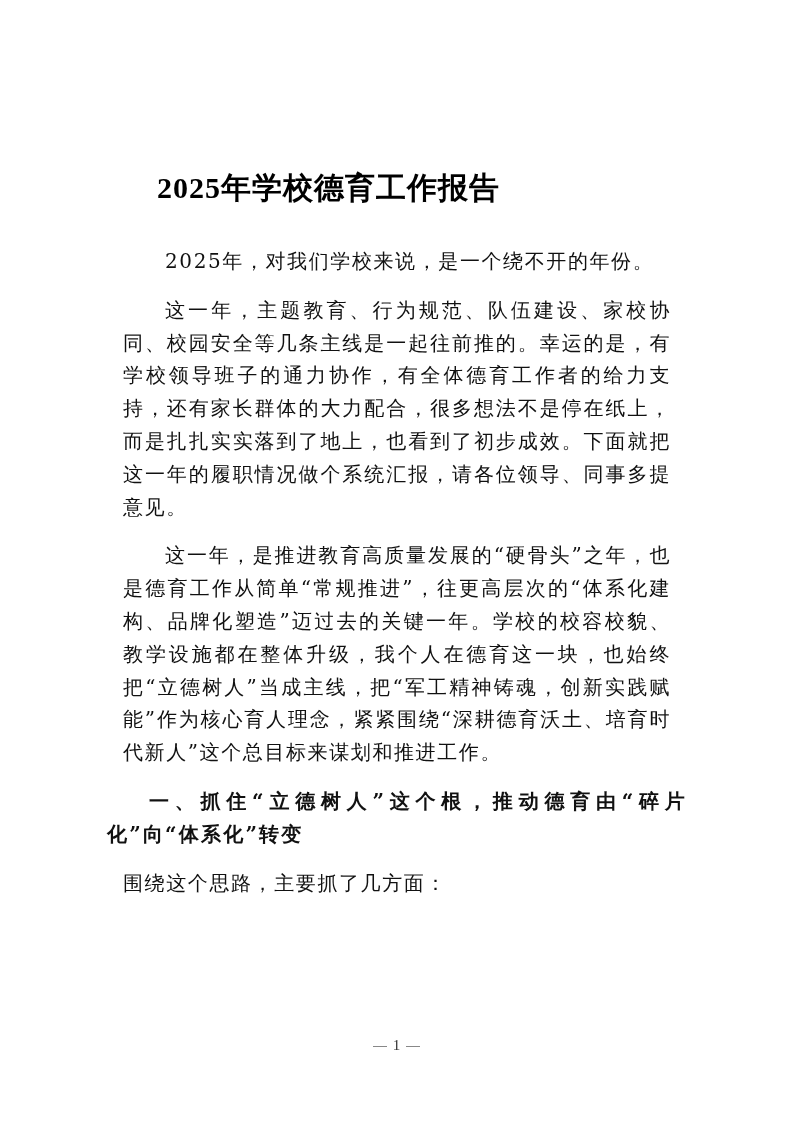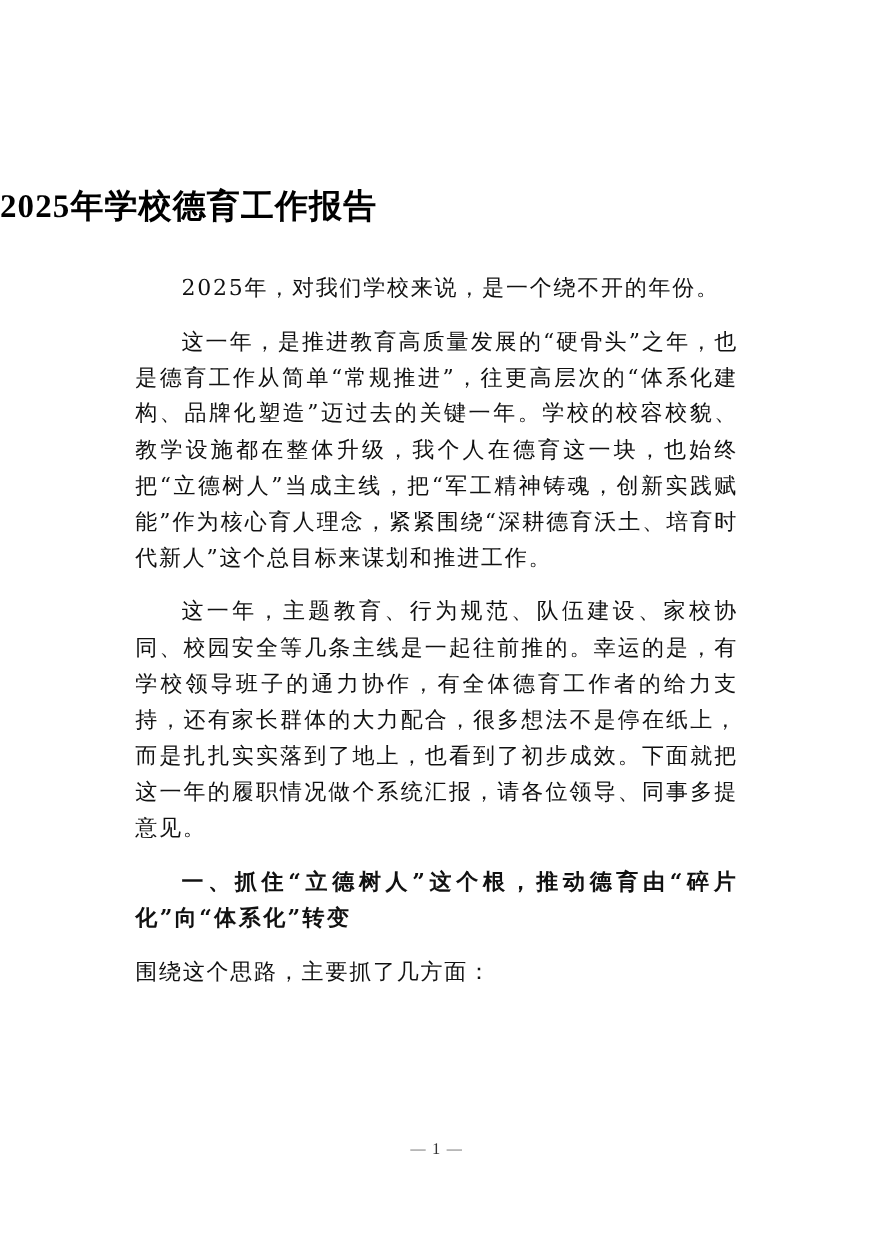--- a/index.html
+++ b/index.html
@@ -20,21 +20,21 @@
       left: 0; top: 0;
       width: 793px;
       height: 1122px;
       background: #ffffff;
     }
     .title {
       position: absolute;
       top: 146px;
       left: 0;
       width: 657px;
-      text-align: left;
+      text-align: center;
       font-family: "Liberation Serif", "DejaVu Serif", serif;
       font-weight: bold;
       font-size: 30px;
       line-height: 44px;
       letter-spacing: 1px;
       color: #000000;
     }
     .body-text {
       position: absolute;
       top: 229px;
@@ -47,21 +47,21 @@
       text-justify: inter-character;
     }
     .para {
       margin: 16px;
       text-indent: 42px;
     }
     .para.no-indent {
       text-indent: 0;
     }
     .heading {
-      margin: 16px;
+      margin: 0;
       text-indent: 42px;
       font-weight: bold;
       letter-spacing: 2.2px;
     }
     .footer {
       position: absolute;
       top: 1037px;
       left: 0;
       width: 793px;
       text-align: center;
@@ -80,22 +80,22 @@
   </style>
 </head>
 <body>
 
 <div class="page">
 
   <h1 class="title">2025年学校德育工作报告</h1>
 
   <div class="body-text">
     <p class="para">2025年，对我们学校来说，是一个绕不开的年份。</p>
+    <p class="para">这一年，主题教育、行为规范、队伍建设、家校协同、校园安全等几条主线是一起往前推的。幸运的是，有学校领导班子的通力协作，有全体德育工作者的给力支持，还有家长群体的大力配合，很多想法不是停在纸上，而是扎扎实实落到了地上，也看到了初步成效。下面就把这一年的履职情况做个系统汇报，请各位领导、同事多提意见。</p>
     <p class="para">这一年，是推进教育高质量发展的“硬骨头”之年，也是德育工作从简单“常规推进”，往更高层次的“体系化建构、品牌化塑造”迈过去的关键一年。学校的校容校貌、教学设施都在整体升级，我个人在德育这一块，也始终把“立德树人”当成主线，把“军工精神铸魂，创新实践赋能”作为核心育人理念，紧紧围绕“深耕德育沃土、培育时代新人”这个总目标来谋划和推进工作。</p>
-    <p class="para">这一年，主题教育、行为规范、队伍建设、家校协同、校园安全等几条主线是一起往前推的。幸运的是，有学校领导班子的通力协作，有全体德育工作者的给力支持，还有家长群体的大力配合，很多想法不是停在纸上，而是扎扎实实落到了地上，也看到了初步成效。下面就把这一年的履职情况做个系统汇报，请各位领导、同事多提意见。</p>
     <p class="heading">一、抓住“立德树人”这个根，推动德育由“碎片化”向“体系化”转变</p>
     <p class="para no-indent">围绕这个思路，主要抓了几方面：</p>
   </div>
 
   <div class="footer">
     <span class="dash"></span><span>1</span><span class="dash"></span>
   </div>
 
 </div>
 

